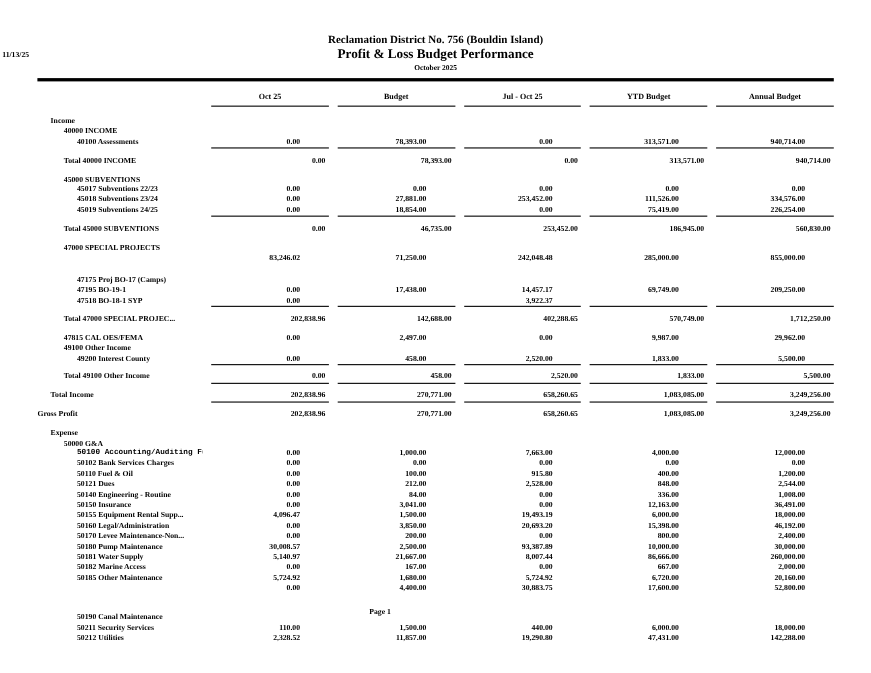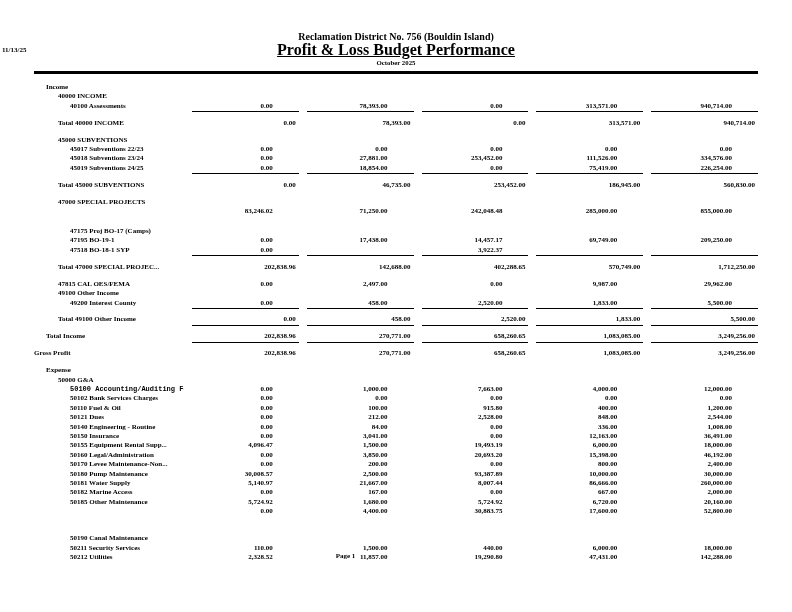--- a/index.html
+++ b/index.html
@@ -8,21 +8,21 @@
     font-family:"Liberation Serif", serif; font-weight:bold;
     -webkit-font-smoothing:antialiased;
   }
   .page { position:relative; width:792px; height:612px; overflow:hidden; }
   .content { position:absolute; left:34px; top:0; width:724px; }
 
   .hdr-date { position:absolute; left:2px; top:46px; font-size:7px; }
 
   .titles { text-align:center; padding-top:31px; }
   .title1 { font-size:10px; line-height:11px;text-align:center; }
-  .title2 { font-size:16px; line-height:11px; margin-top:2px;text-decoration:underline; }
+  .title2 { font-size:12px; line-height:11px; margin-top:2px; }
   .subtitle { font-size:6.8px; line-height:8px; margin-top:4px; }
 
   .rule { height:3px; background:#000; margin-top:4px; }
 
   .grid { display:grid; grid-template-columns:150px repeat(5, 1fr); }
 
   .colheads { margin-top:9px; font-size:7.3px; }
   .colheads .ch {
     text-align:center; padding-bottom:4px; border-bottom:1.6px solid #000;
     margin-left:8px;
@@ -51,20 +51,28 @@
 
   <div class="content">
     <div class="titles">
       <div class="title1">Reclamation District No. 756 (Bouldin Island)</div>
       <div class="title2">Profit &amp; Loss Budget Performance</div>
       <div class="subtitle">October 2025</div>
     </div>
 
     <div class="rule"></div>
 
+    <div class="grid colheads">
+        <div class="ch spacer"></div>
+        <div class="ch">Oct 25</div>
+        <div class="ch">Budget</div>
+        <div class="ch">Jul - Oct 25</div>
+        <div class="ch">YTD Budget</div>
+        <div class="ch">Annual Budget</div>
+      </div>
 
     <div class="rows">
         <div class="grid row">
           <span class="lbl" style="padding-left: 12px;">Income</span>
           <span class="cell"></span>
           <span class="cell"></span>
           <span class="cell"></span>
           <span class="cell"></span>
           <span class="cell"></span>
         </div>

